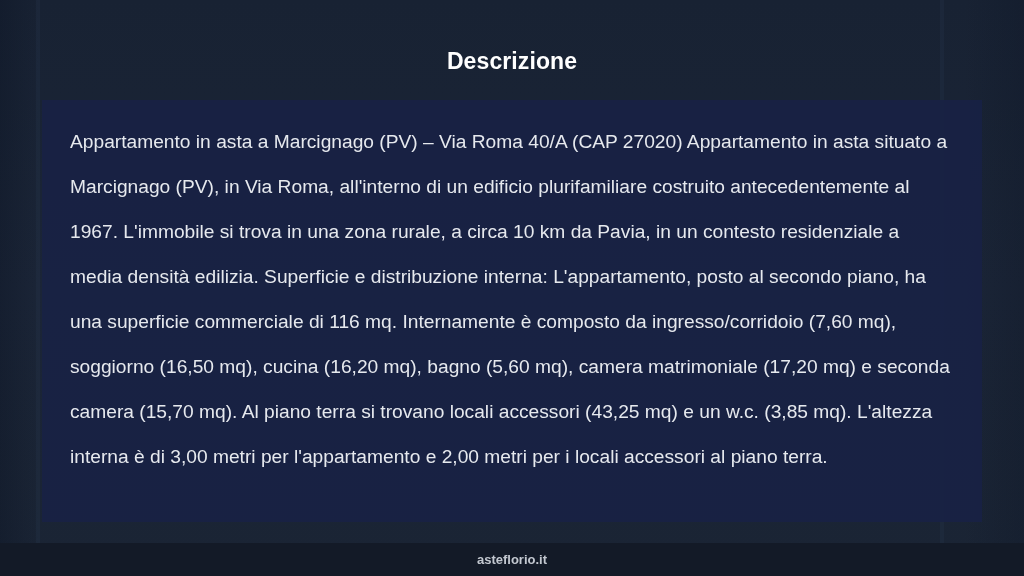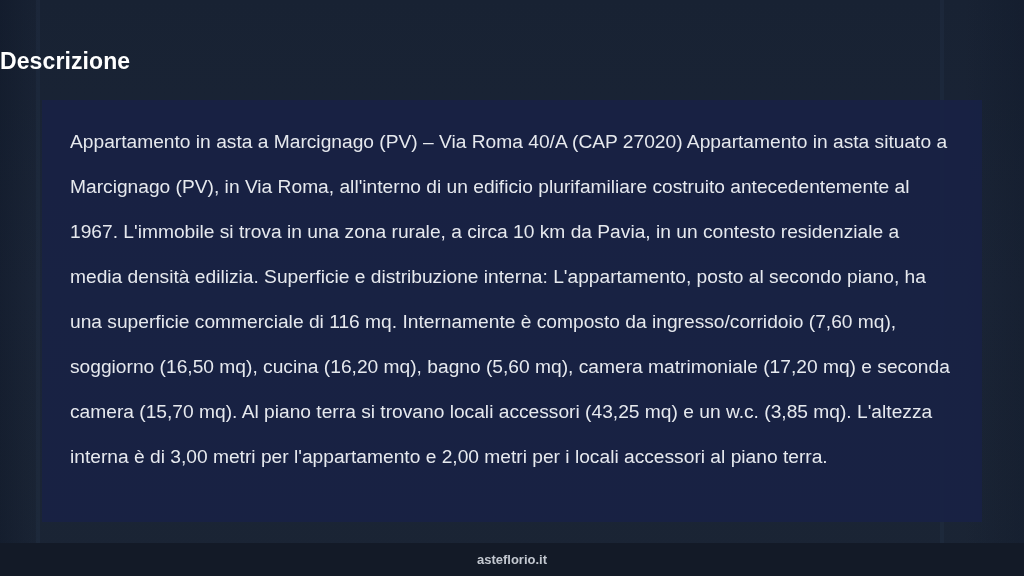--- a/index.html
+++ b/index.html
@@ -27,21 +27,21 @@
       top: 0;
       width: 4px;
       height: 100%;
       background: rgba(40,55,80,0.25);
     }
     .title {
       position: absolute;
       top: 48px;
       left: 0;
       width: 1024px;
-      text-align: left;
+      text-align: center;
       color: #ffffff;
       font-size: 23px;
       font-weight: bold;
       letter-spacing: 0.1px;
     }
     .panel {
       position: absolute;
       left: 42px;
       top: 100px;
       width: 940px;

